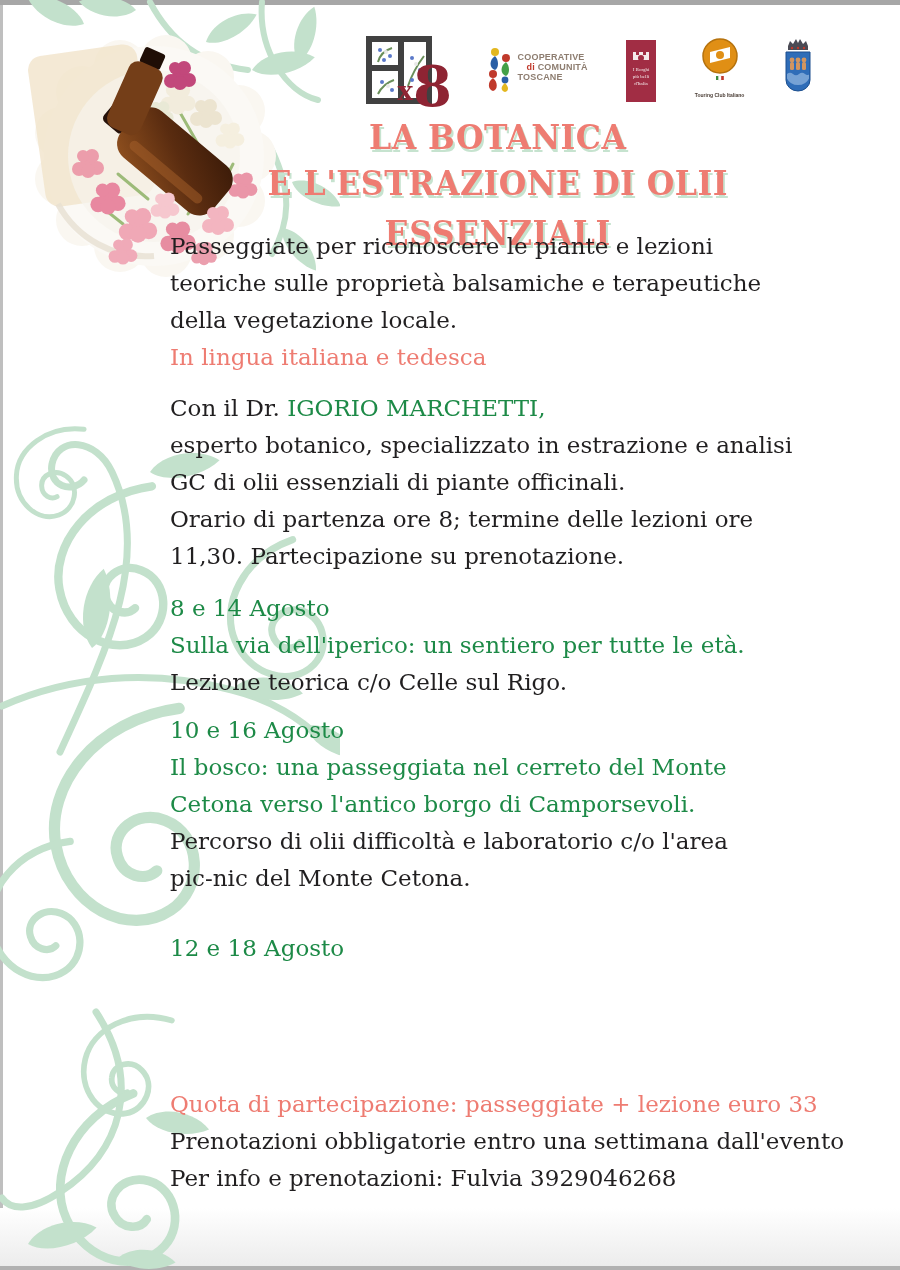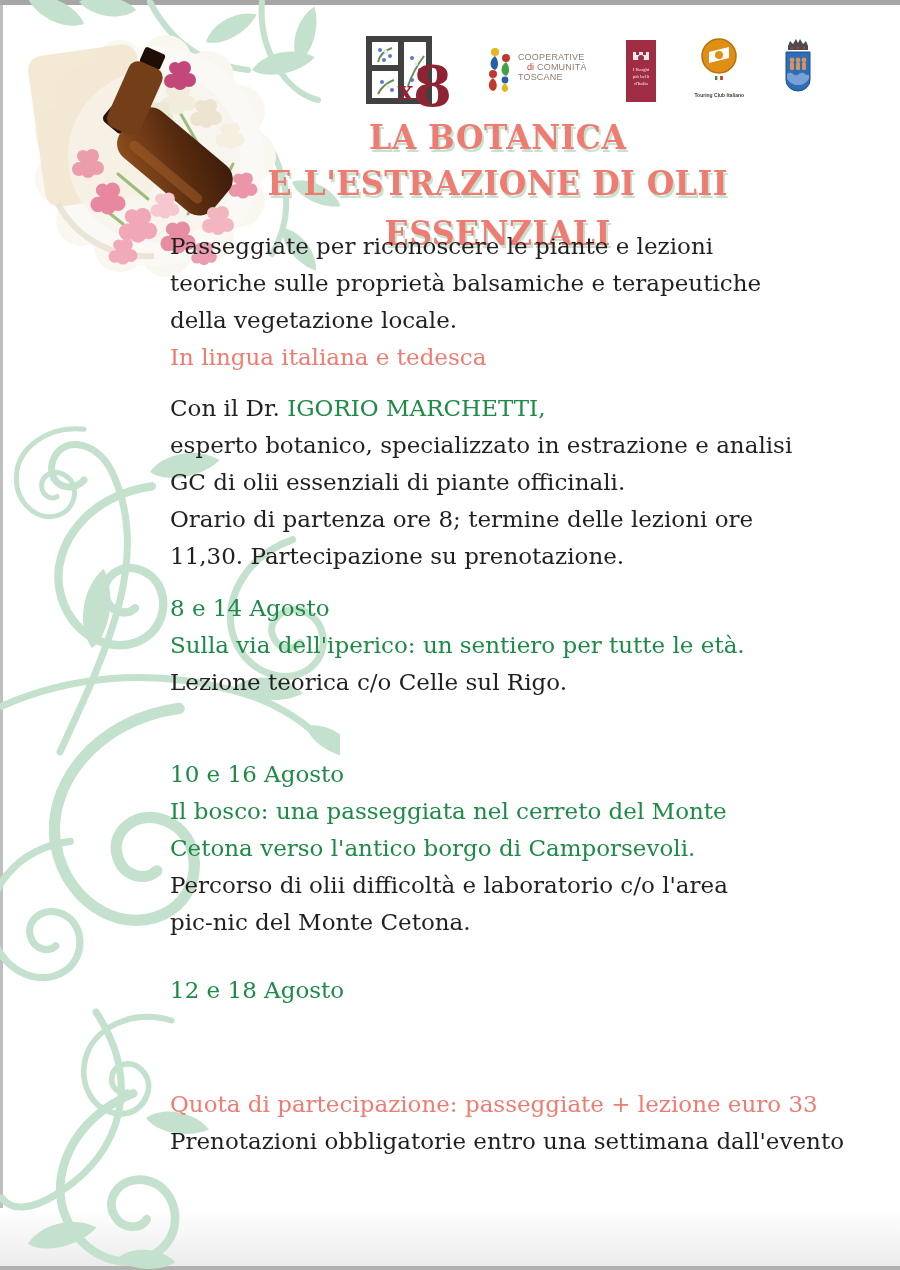--- a/index.html
+++ b/index.html
@@ -19,21 +19,21 @@
   
   .logos-row{position:absolute;top:36px;left:366px;width:447px;display:flex;
     justify-content:space-between;align-items:flex-start;}
   .logo{position:relative;}
   .logo-herbarium{width:80px;height:70px;}
   .herb-mark{position:absolute;right:-6px;bottom:-8px;color:#8e2433;
     font-family:"DejaVu Serif",serif;font-weight:bold;line-height:1;}
   .herb-mark .mx{font-size:26px;vertical-align:6px;}
   .herb-mark .m8{font-size:56px;}
   .logo-coop{margin-top:10px;display:flex;align-items:flex-start;gap:3px;}
-  .coop-text{font-family:"Liberation Sans",sans-serif;font-size:9px;font-weight:normal;
+  .coop-text{font-family:"Liberation Sans",sans-serif;font-size:9px;font-weight:bold;
     color:#8d7d70;line-height:10px;letter-spacing:.2px;margin-top:6px;}
   .coop-text .red{color:#c0392b;margin-left:9px;}
   .logo-borghi{margin-top:4px;}
   .logo-touring{margin-top:2px;text-align:center;}
   .touring-caption{font-family:"Liberation Sans",sans-serif;font-size:5px;font-weight:bold;
     color:#4a3d35;margin-top:2px;white-space:nowrap;}
   .logo-stemma{margin-top:0px;}
   
   .title-block{position:absolute;top:116px;left:120px;width:740px;text-align:center;
     transform:scaleX(.93);transform-origin:480px 0;}
@@ -44,22 +44,22 @@
   
   .sec{position:absolute;left:170px;width:712px;text-align:left;
     font-size:23px;line-height:37px;}
   .prelines{white-space:pre-line;}
   .green{color:#1d8a47;}
   .coral{color:#ee7c72;}
   .ink{color:#211f20;}
   .sec-intro{top:228px;}
   .sec-speaker{top:390px;}
   .sec-ev1{top:590px;}
-  .sec-ev2{top:756px;}
-  .sec-ev3{top:972px;}
+  .sec-ev2{top:712px;}
+  .sec-ev3{top:930px;}
   .sec-footer{top:1086px;}
 </style>
 </head>
 <body>
 
 <div class="frame-top"></div>
 <div class="frame-left"></div>
 <div class="frame-fade"></div>
 <div class="frame-bottom"></div>
 
@@ -318,13 +318,14 @@
 pic-nic del Monte Cetona.</div>
 </section>
 
 <section class="sec sec-ev3">
   <div class="green">12 e 18 Agosto</div>
 </section>
 
 <section class="sec sec-footer">
   <div class="coral">Quota di partecipazione: passeggiate + lezione euro 33</div>
   <div class="ink">Prenotazioni obbligatorie entro una settimana dall'evento</div>
+  <div class="ink">Per info e prenotazioni: Fulvia 3929046268</div>
 </section>
 
 </body></html>

